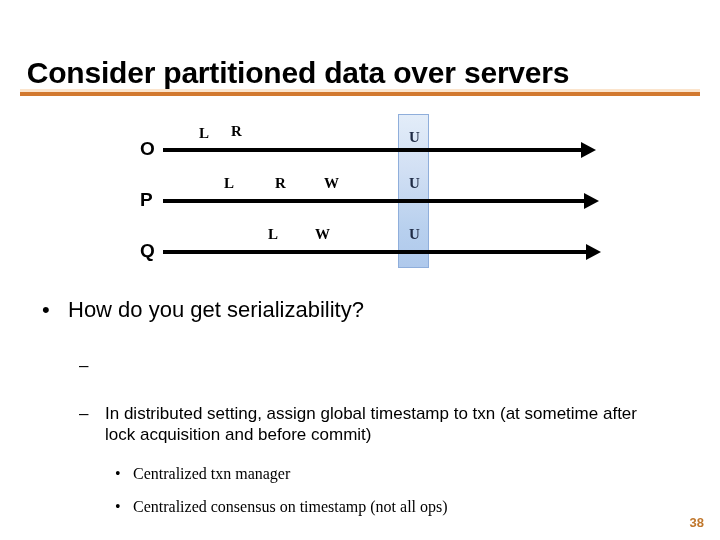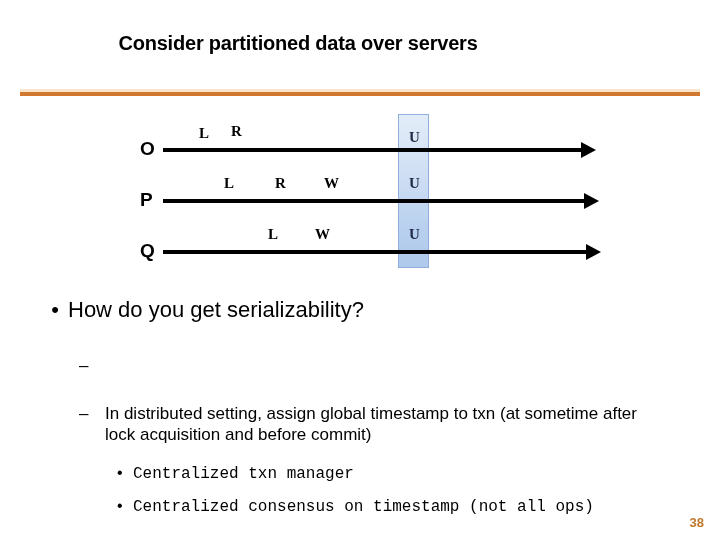--- a/index.html
+++ b/index.html
@@ -12,25 +12,25 @@
     background: #ffffff;
     font-family: "Liberation Sans", sans-serif;
     overflow: hidden;
     position: relative;
   }
 
   
   .slide-title {
     position: absolute;
     left: 0;
-    top: 32px;
+    top: 56px;
     width: 596px;
     text-align: center;
     font-family: "Liberation Sans", sans-serif;
-    font-size: 20px;
+    font-size: 30px;
     font-weight: bold;
     color: #000000;
     letter-spacing: -0.2px;
     white-space: nowrap;
   }
 
   .title-rule-light {
     position: absolute;
     left: 20px;
     top: 89px;
@@ -132,21 +132,21 @@
     line-height: 1.25;
   }
   .bullet-l2 .marker {
     position: absolute;
     left: -26px;
     top: 0;
   }
 
   .bullet-l3 {
     position: absolute;
-    font-family: Liberation Mono, monospace;
+    font-family: Liberation Serif, serif;
     font-size: 16px;
     color: #000000;
     white-space: nowrap;
   }
   .bullet-l3 .marker {
     display: inline-block;
     width: 18px;
   }
 
   
@@ -188,21 +188,21 @@
 
   <div class="timeline-label" style="left:140px; top:241px;">Q</div>
   <div class="timeline-line" style="left:163px; top:250px; width:423px;"></div>
   <div class="timeline-arrowhead" style="left:586px; top:244px;"></div>
   <div class="op-label" style="left:268px; top:227px;">L</div>
   <div class="op-label" style="left:315px; top:227px;">W</div>
   <div class="op-label-u" style="left:409px; top:227px;">U</div>
 
 </div>
 
-<div class="bullet-l1" style="left:42px; top:297px;text-align:center;">
+<div class="bullet-l1" style="left:42px; top:297px;">
   <span class="marker">•</span><span>How do you get serializability?</span>
 </div>
 
 <div class="bullet-l2" style="left:105px; top:355px; width:540px;">
   <span class="marker">–</span>
 </div>
 
 <div class="bullet-l2" style="left:105px; top:403px; width:540px;">
   <span class="marker">–</span><span>In distributed setting, assign global timestamp to txn (at sometime after lock acquisition and before commit)</span>
 </div>

